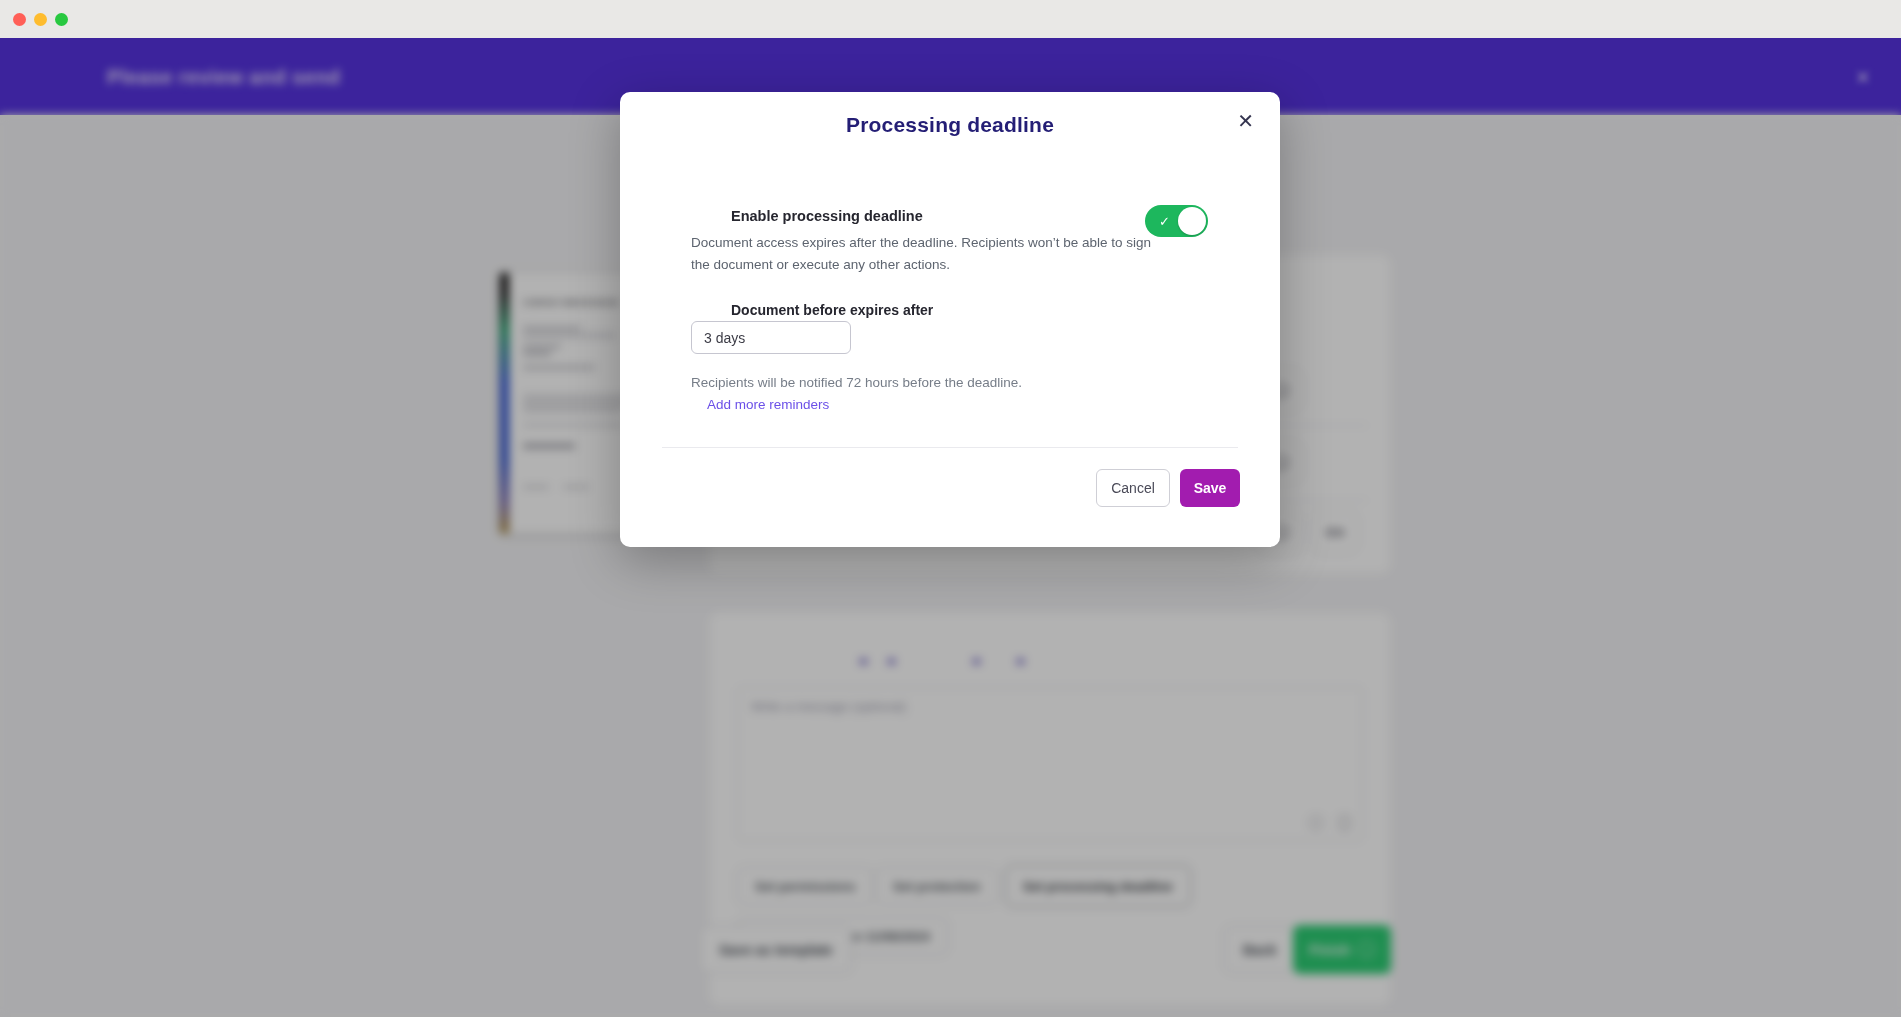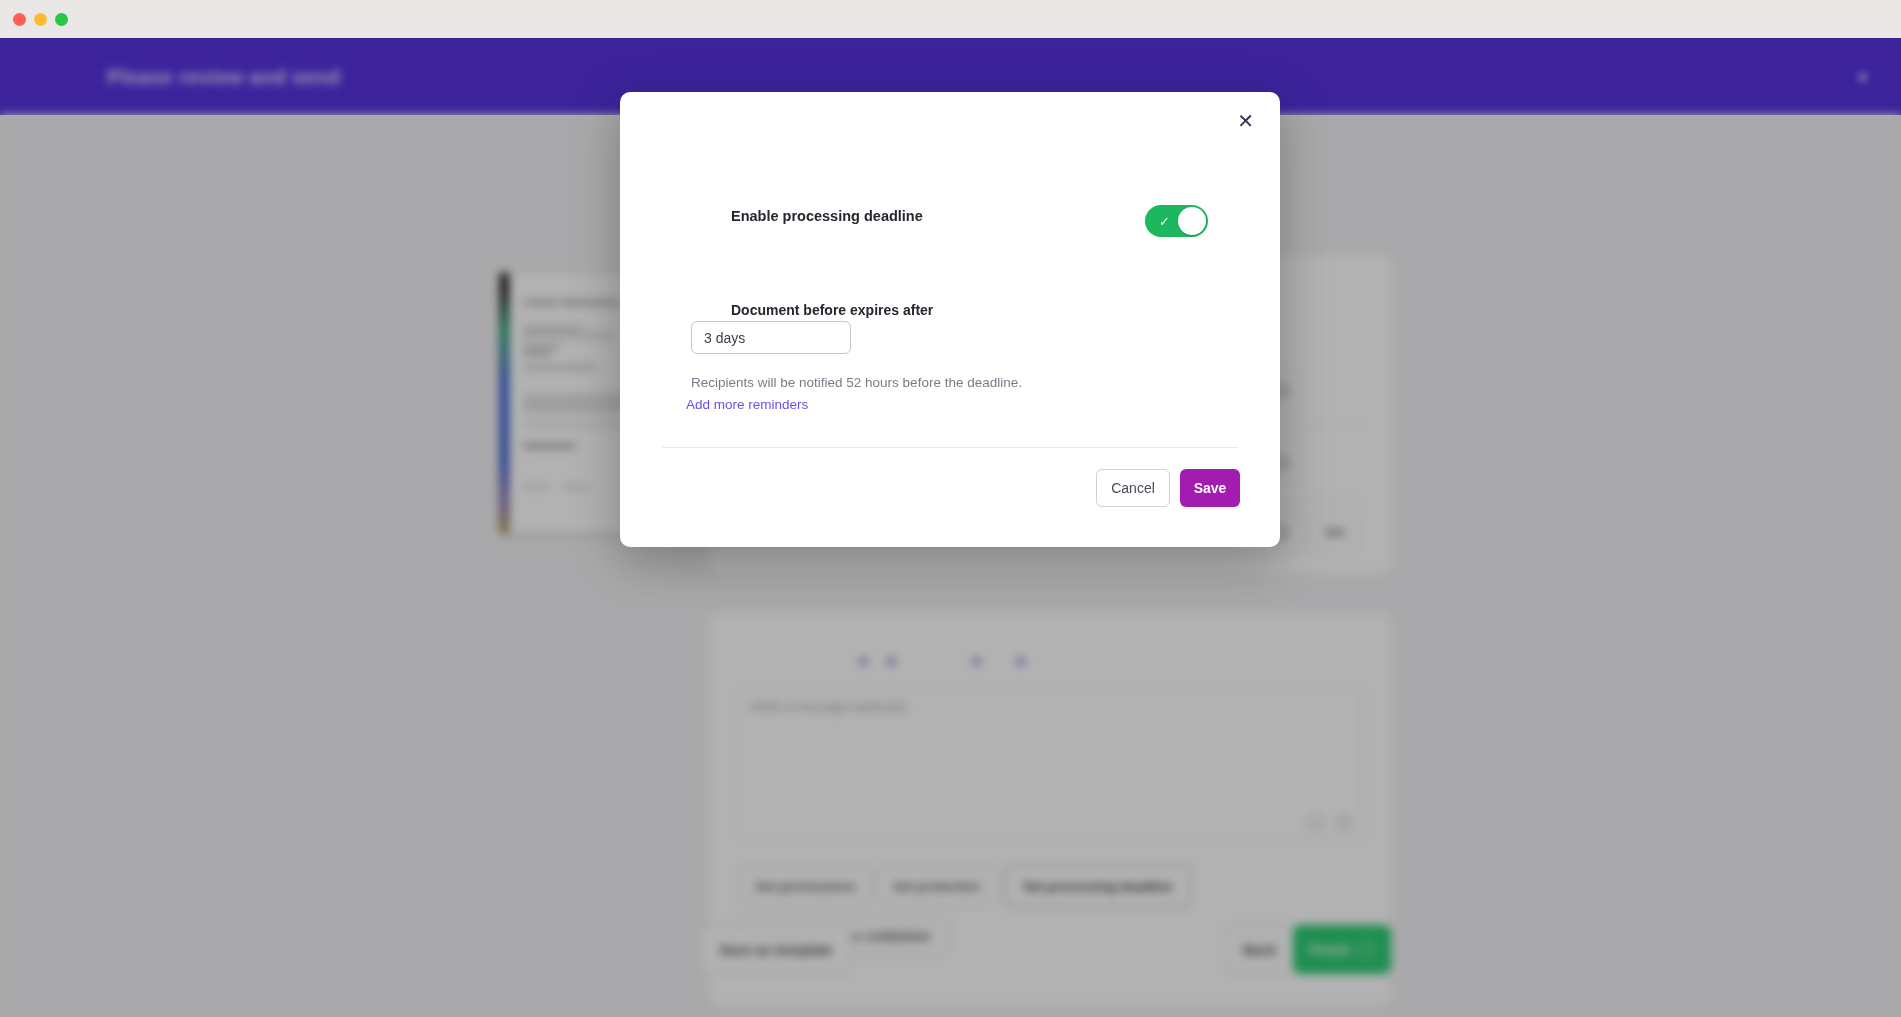--- a/index.html
+++ b/index.html
@@ -73,21 +73,21 @@
   
   .modal { position:absolute; left:620px; top:92px; width:660px; height:455px; background:#ffffff;
            border-radius:10px; box-shadow:0 14px 50px rgba(0,0,0,.28); z-index:10; }
   .m-title { position:absolute; top:21px; left:0; right:0; text-align:center;
              font-size:21px; font-weight:700; color:#241e75; letter-spacing:.2px; }
   .m-close { position:absolute; top:17px; right:26px; font-size:20px; color:#34344f; font-weight:300; cursor:pointer; }
 
   .m-label { position:absolute; left:71px; font-size:14.5px; font-weight:700; color:#26262f;margin-left:40px; }
   .m-desc  { position:absolute; left:71px; top:140px; width:462px; font-size:13.5px; color:#5d646f; line-height:1.6; }
   .m-note  { position:absolute; left:71px; top:283px; font-size:13.5px; color:#767d88; }
-  .m-link  { position:absolute; left:66px; top:305px; font-size:13.5px; color:#6b50e8; cursor:pointer; }
+  .m-link  { position:absolute; left:87px; top:305px; font-size:13.5px; color:#6b50e8; cursor:pointer; }
 
   .toggle { position:absolute; top:113px; right:72px; width:63px; height:32px; border-radius:16px;
             background:#1db75d; cursor:pointer; }
   .toggle .chk { position:absolute; left:14px; top:50%; transform:translateY(-50%); color:#fff; font-size:13px; font-weight:700; }
   .toggle .knob { position:absolute; right:2px; top:2px; width:28px; height:28px; border-radius:50%; background:#fff;
             box-shadow:0 1px 2px rgba(0,0,0,.2); }
 
   .m-input { position:absolute; left:71px; top:229px; width:160px; height:33px; border:1px solid #c6c6d0;
              border-radius:6px; font-size:14px; color:#3c3c46; padding:8px 12px; outline:none; background:#fff;
              font-family:"Liberation Sans","DejaVu Sans",sans-serif; }
@@ -191,33 +191,35 @@
     </div>
     <div class="ft-finish" style="left:1293px; top:810px;">
       <span>Finish</span>
       <span class="finish-ic">→</span>
     </div>
   </div>
 
   <div class="dim"></div>
 
   <div class="modal">
+    <div class="m-title">Processing deadline</div>
     <div class="m-close">✕</div>
 
     <div class="m-label" style="top:116px;">Enable processing deadline</div>
     <div class="toggle">
       <span class="chk">✓</span>
       <span class="knob"></span>
     </div>
 
+    <div class="m-desc">Document access expires after the deadline. Recipients won’t be able to sign the document or execute any other actions.</div>
 
     <div class="m-label" style="top:210px; font-size:14px;">Document before expires after</div>
     <input class="m-input" readonly="" value="3 days" style="">
 
-    <div class="m-note">Recipients will be notified 52 hours before the deadline.</div>
+    <div class="m-note">Recipients will be notified 72 hours before the deadline.</div>
     <div class="m-link">Add more reminders</div>
 
     <div class="m-divider"></div>
 
     <div class="m-actions">
       <button class="btn cancel">Cancel</button>
       <button class="btn save">Save</button>
     </div>
   </div>
 

